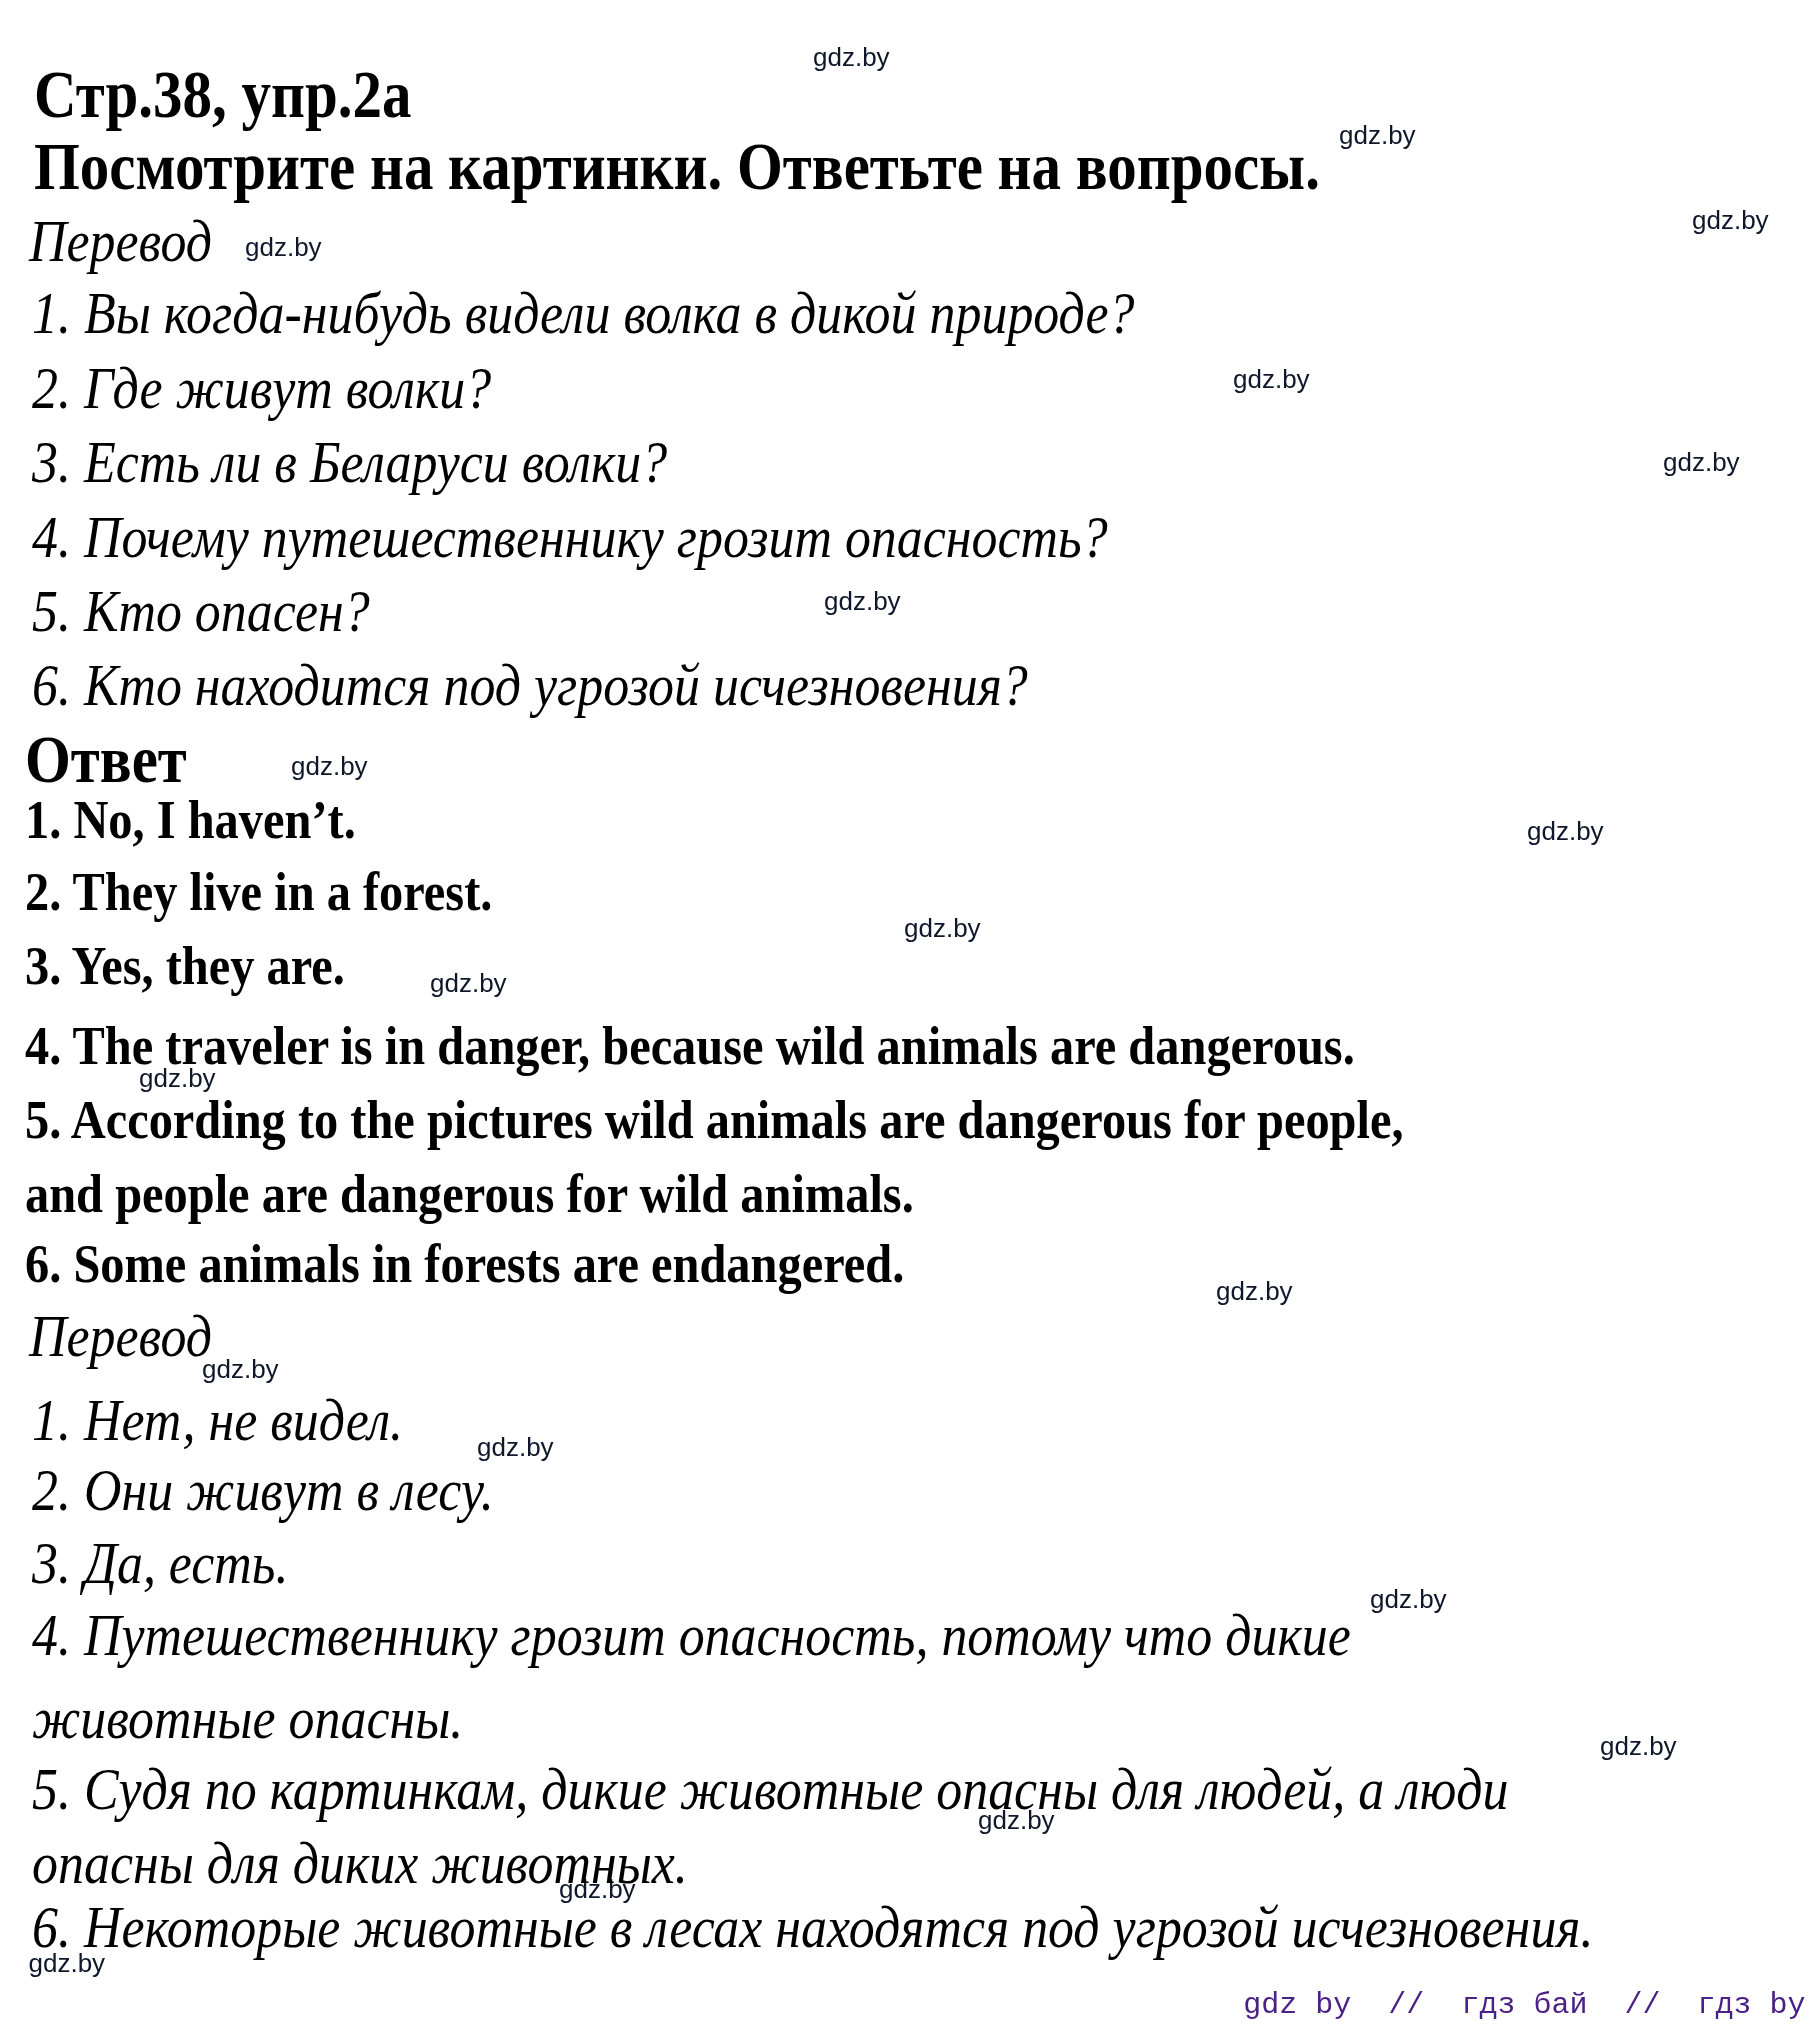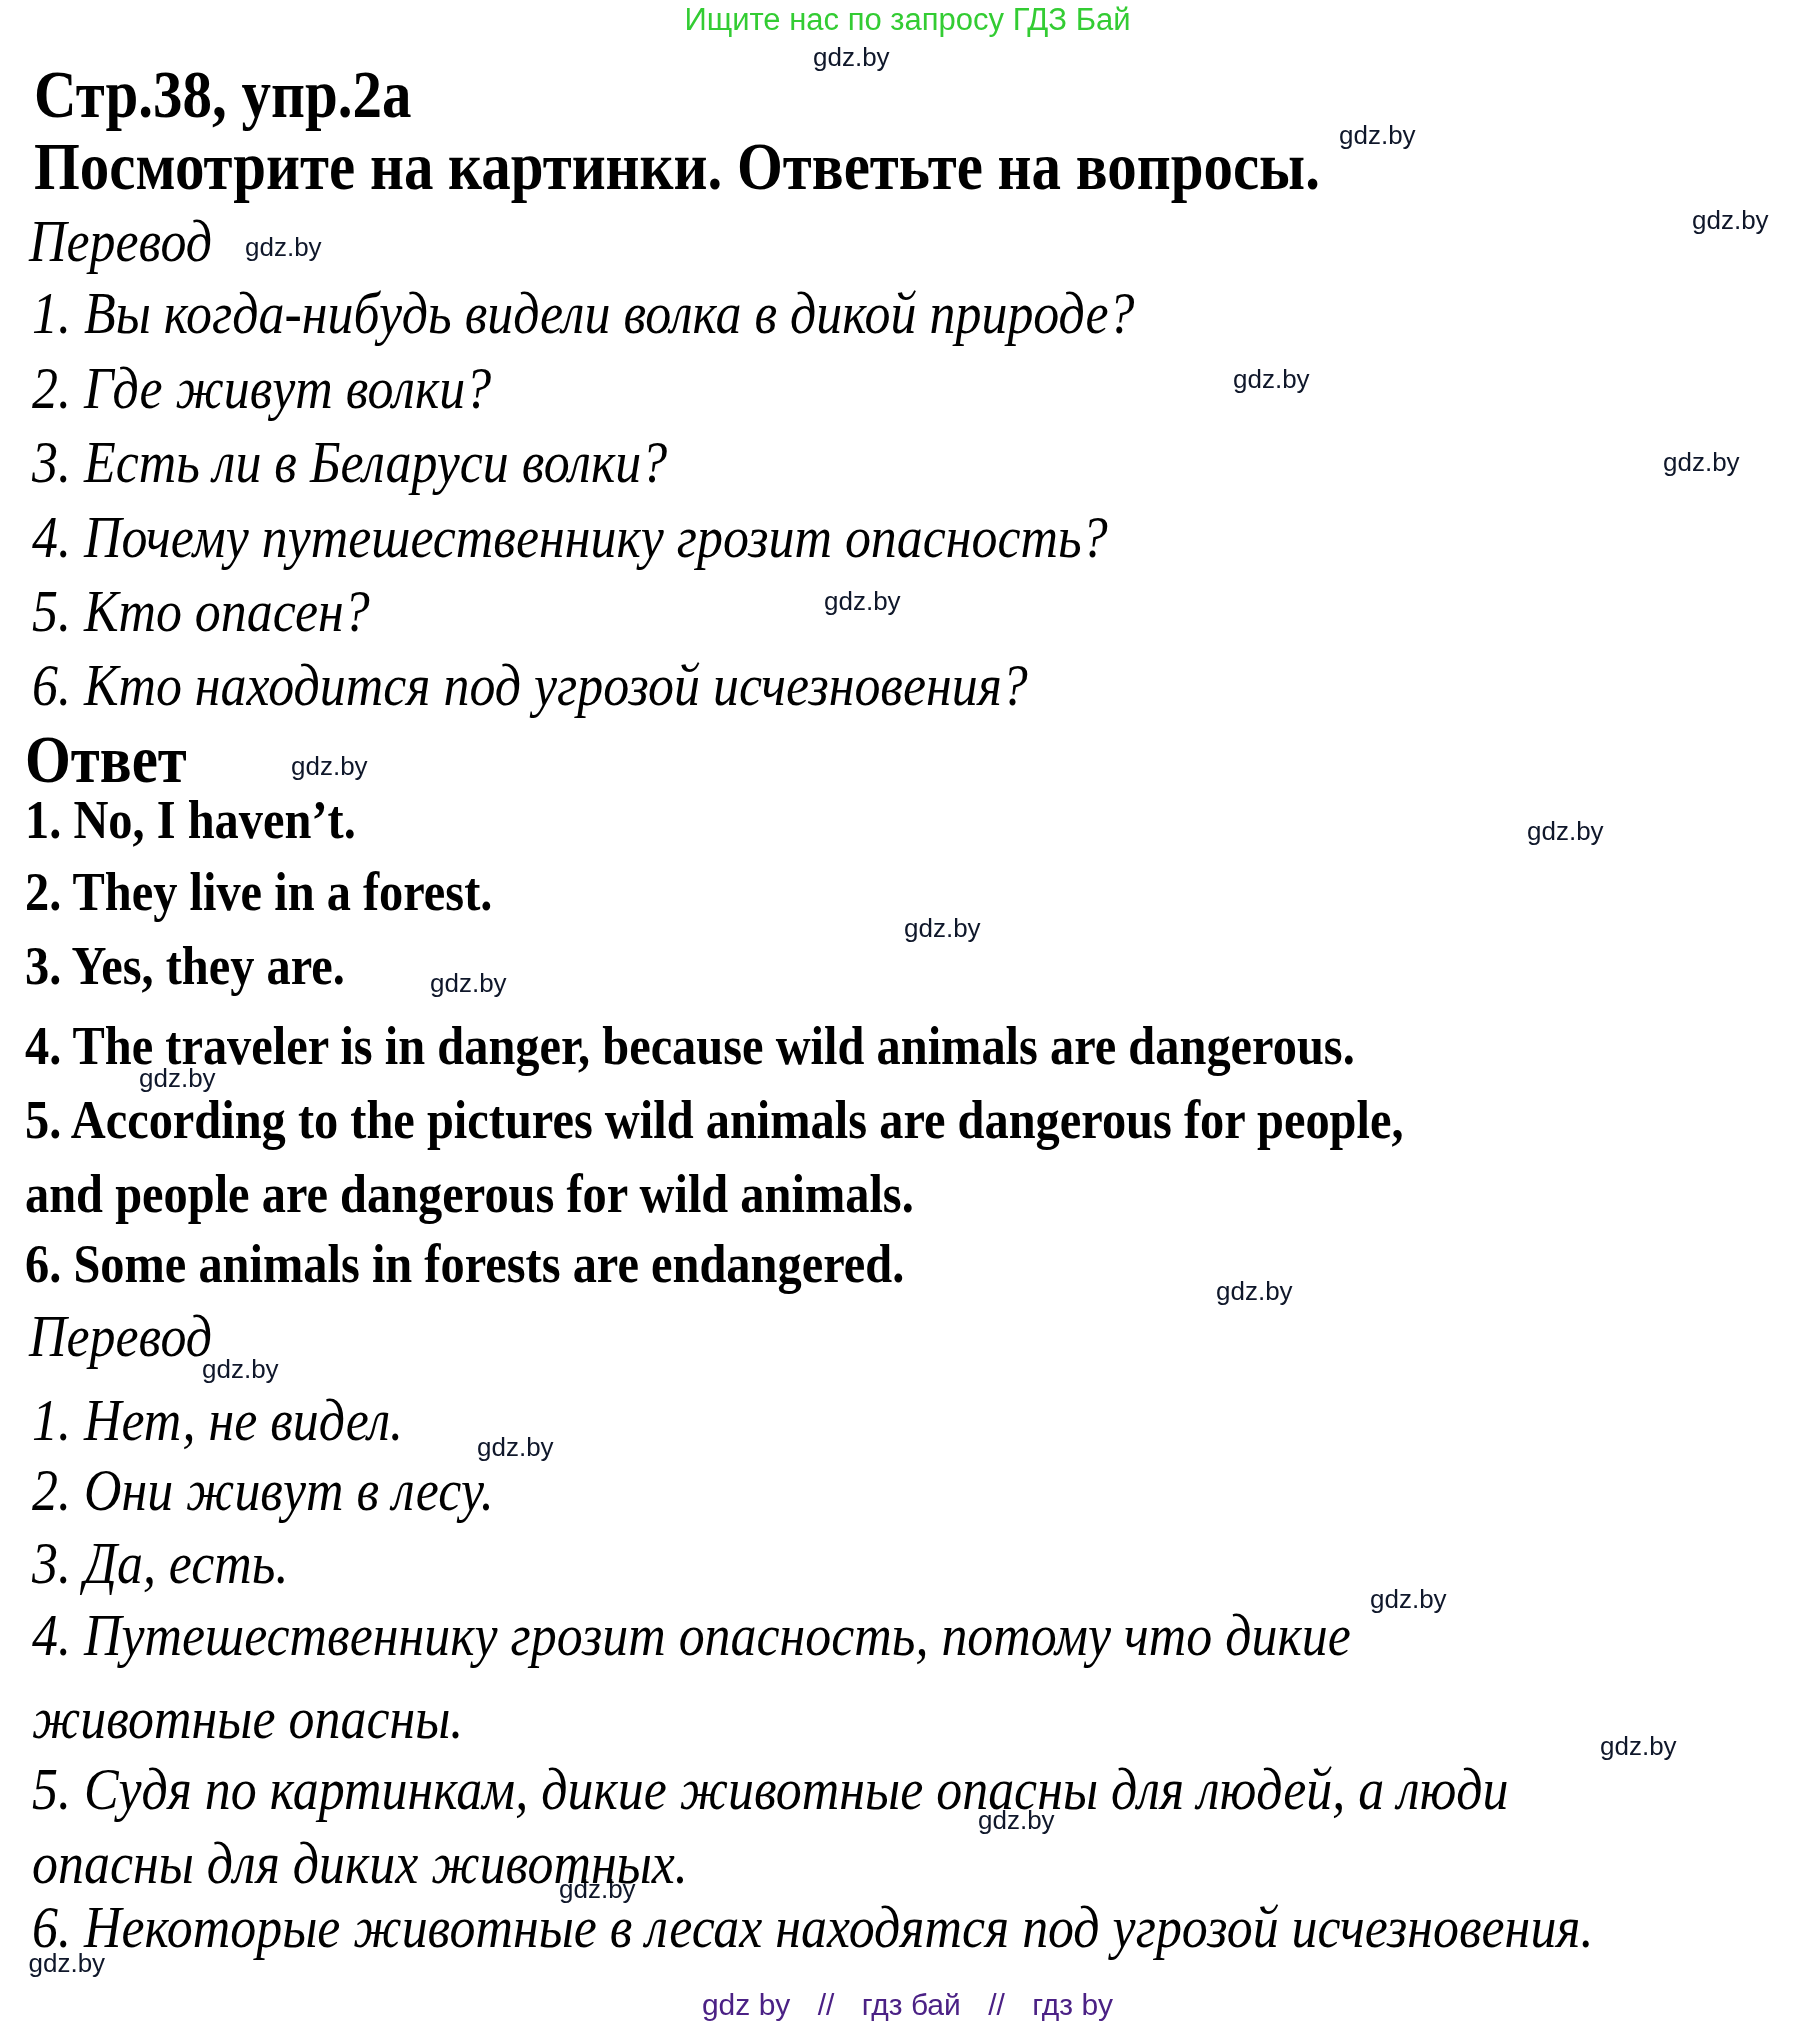--- a/index.html
+++ b/index.html
@@ -35,34 +35,33 @@
     top: 3.8px; left: 0; right: 0;
     text-align: center;
     font-family: "Liberation Sans", sans-serif;
     font-size: 31px;
     color: #33cc33;
     line-height: 1;
   }
   .footer {
     position: absolute;
     top: 1990px; left: 0; right: 0;
-    text-align: center;
-    font-family: Liberation Sans, sans-serif;
+    text-align: right;
+    font-family: Liberation Mono, monospace;
     font-size: 30px;
     color: #4b2185;
     line-height: 1;
   }
   .footer span { margin: 0 9.5px; }
 </style>
 </head>
 <body>
 
 <div id="page">
 
-  <div class="promo">Ищите нас по запросу ГДЗ Бай</div>
 
   <span class="wm" style="left:813px;  top:44px;">gdz.by</span>
   <span class="wm" style="left:1339px; top:122px;">gdz.by</span>
   <span class="wm" style="left:1692px; top:207px;">gdz.by</span>
   <span class="wm" style="left:245px;  top:234px;">gdz.by</span>
   <span class="wm" style="left:1233px; top:366px;">gdz.by</span>
   <span class="wm" style="left:1663px; top:449px;">gdz.by</span>
   <span class="wm" style="left:824px;  top:588px;">gdz.by</span>
   <span class="wm" style="left:291px;  top:753px;">gdz.by</span>
   <span class="wm" style="left:1527px; top:818px;">gdz.by</span>

